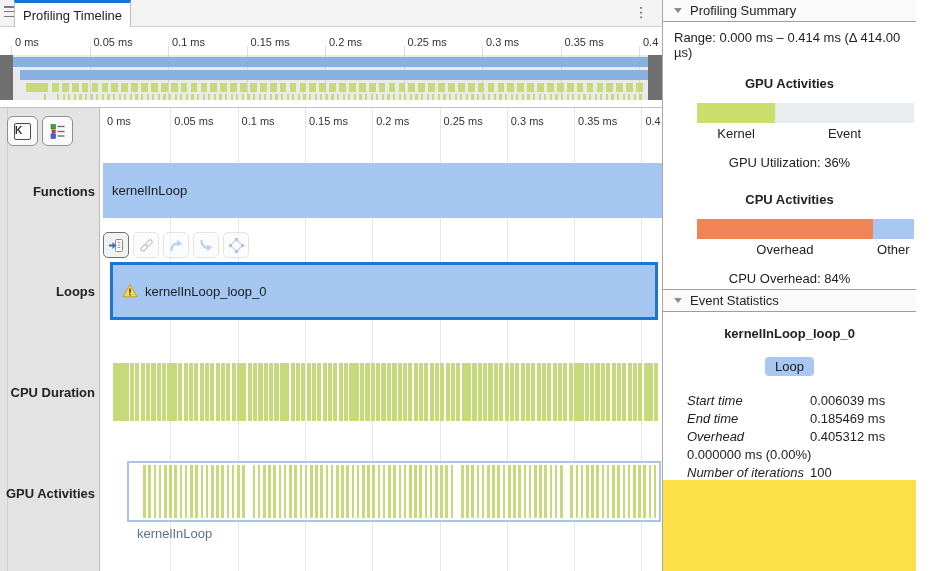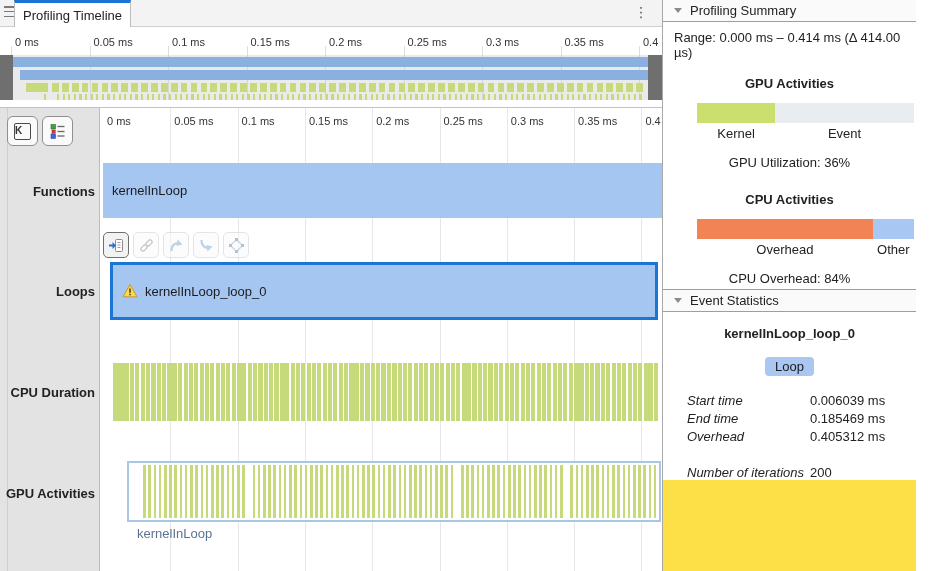--- a/index.html
+++ b/index.html
@@ -687,21 +687,22 @@
           </div>
           <div class="stat-row">
             <span class="stat-label">End time</span>
             <span class="stat-value">0.185469 ms</span>
           </div>
           <div class="stat-row">
             <span class="stat-label">Overhead</span>
             <span class="stat-value">0.405312 ms</span>
           </div>
           <div class="stat-row">
+            <span class="stat-value">0.000000 ms (0.00%)</span>
           </div>
           <div class="stat-row">
             <span class="stat-label">Number of iterations</span>
-            <span class="stat-value">200</span>
+            <span class="stat-value">100</span>
           </div>
         </div>
     </div>
   </div>
 </div>
 
 </body></html>

